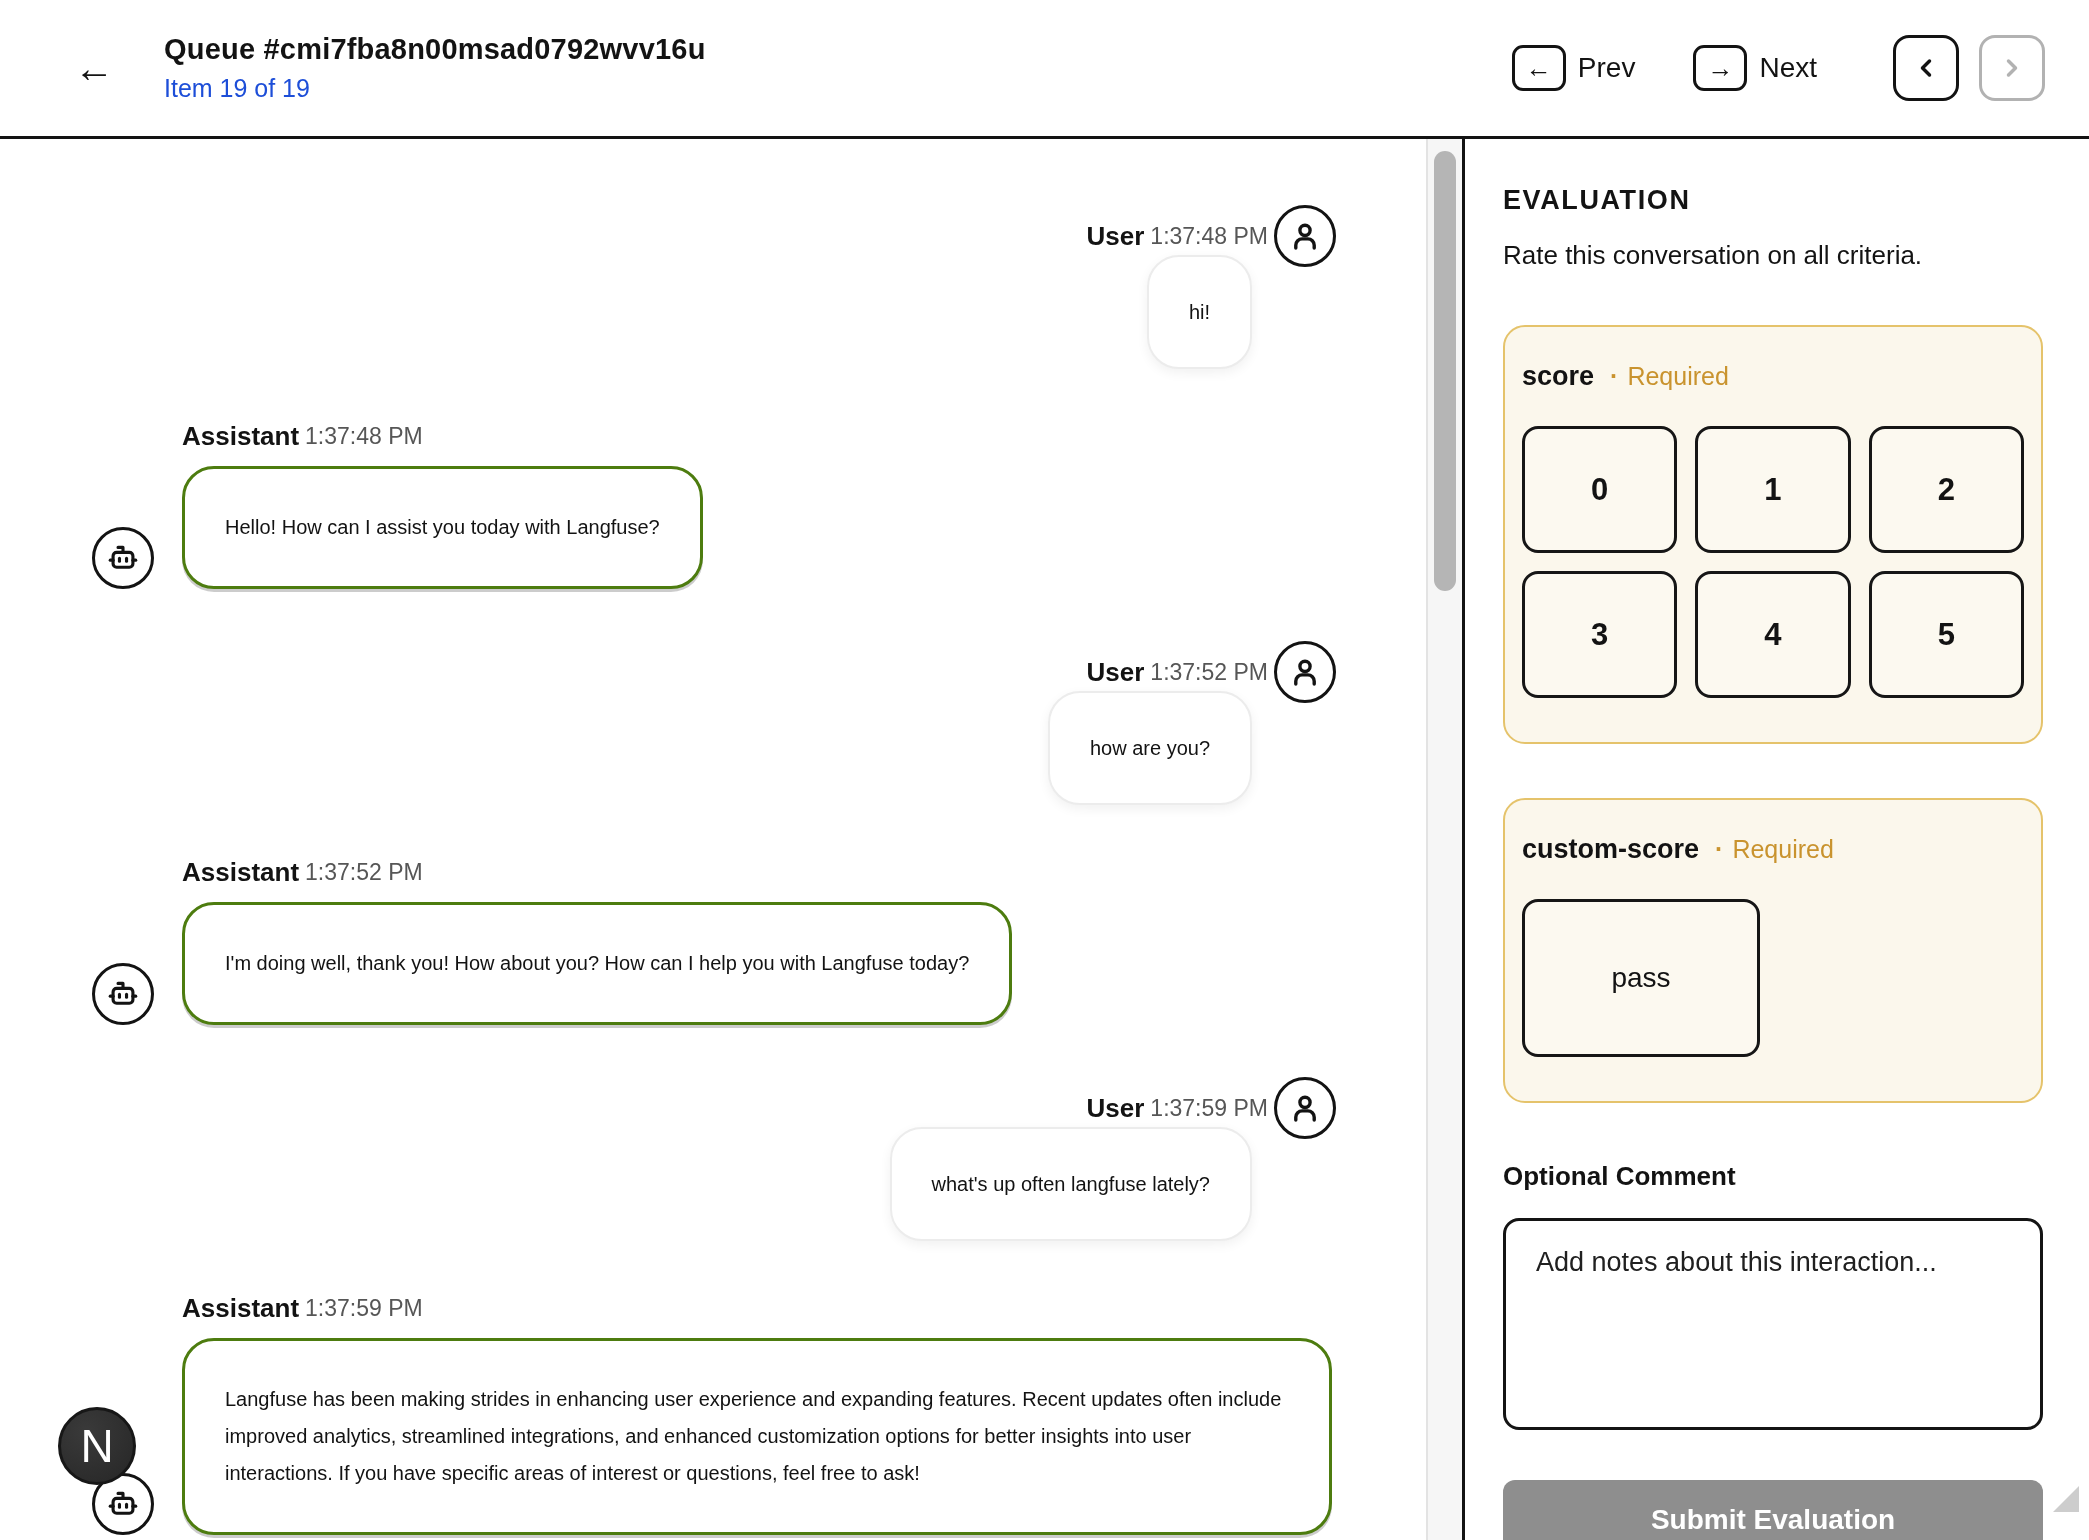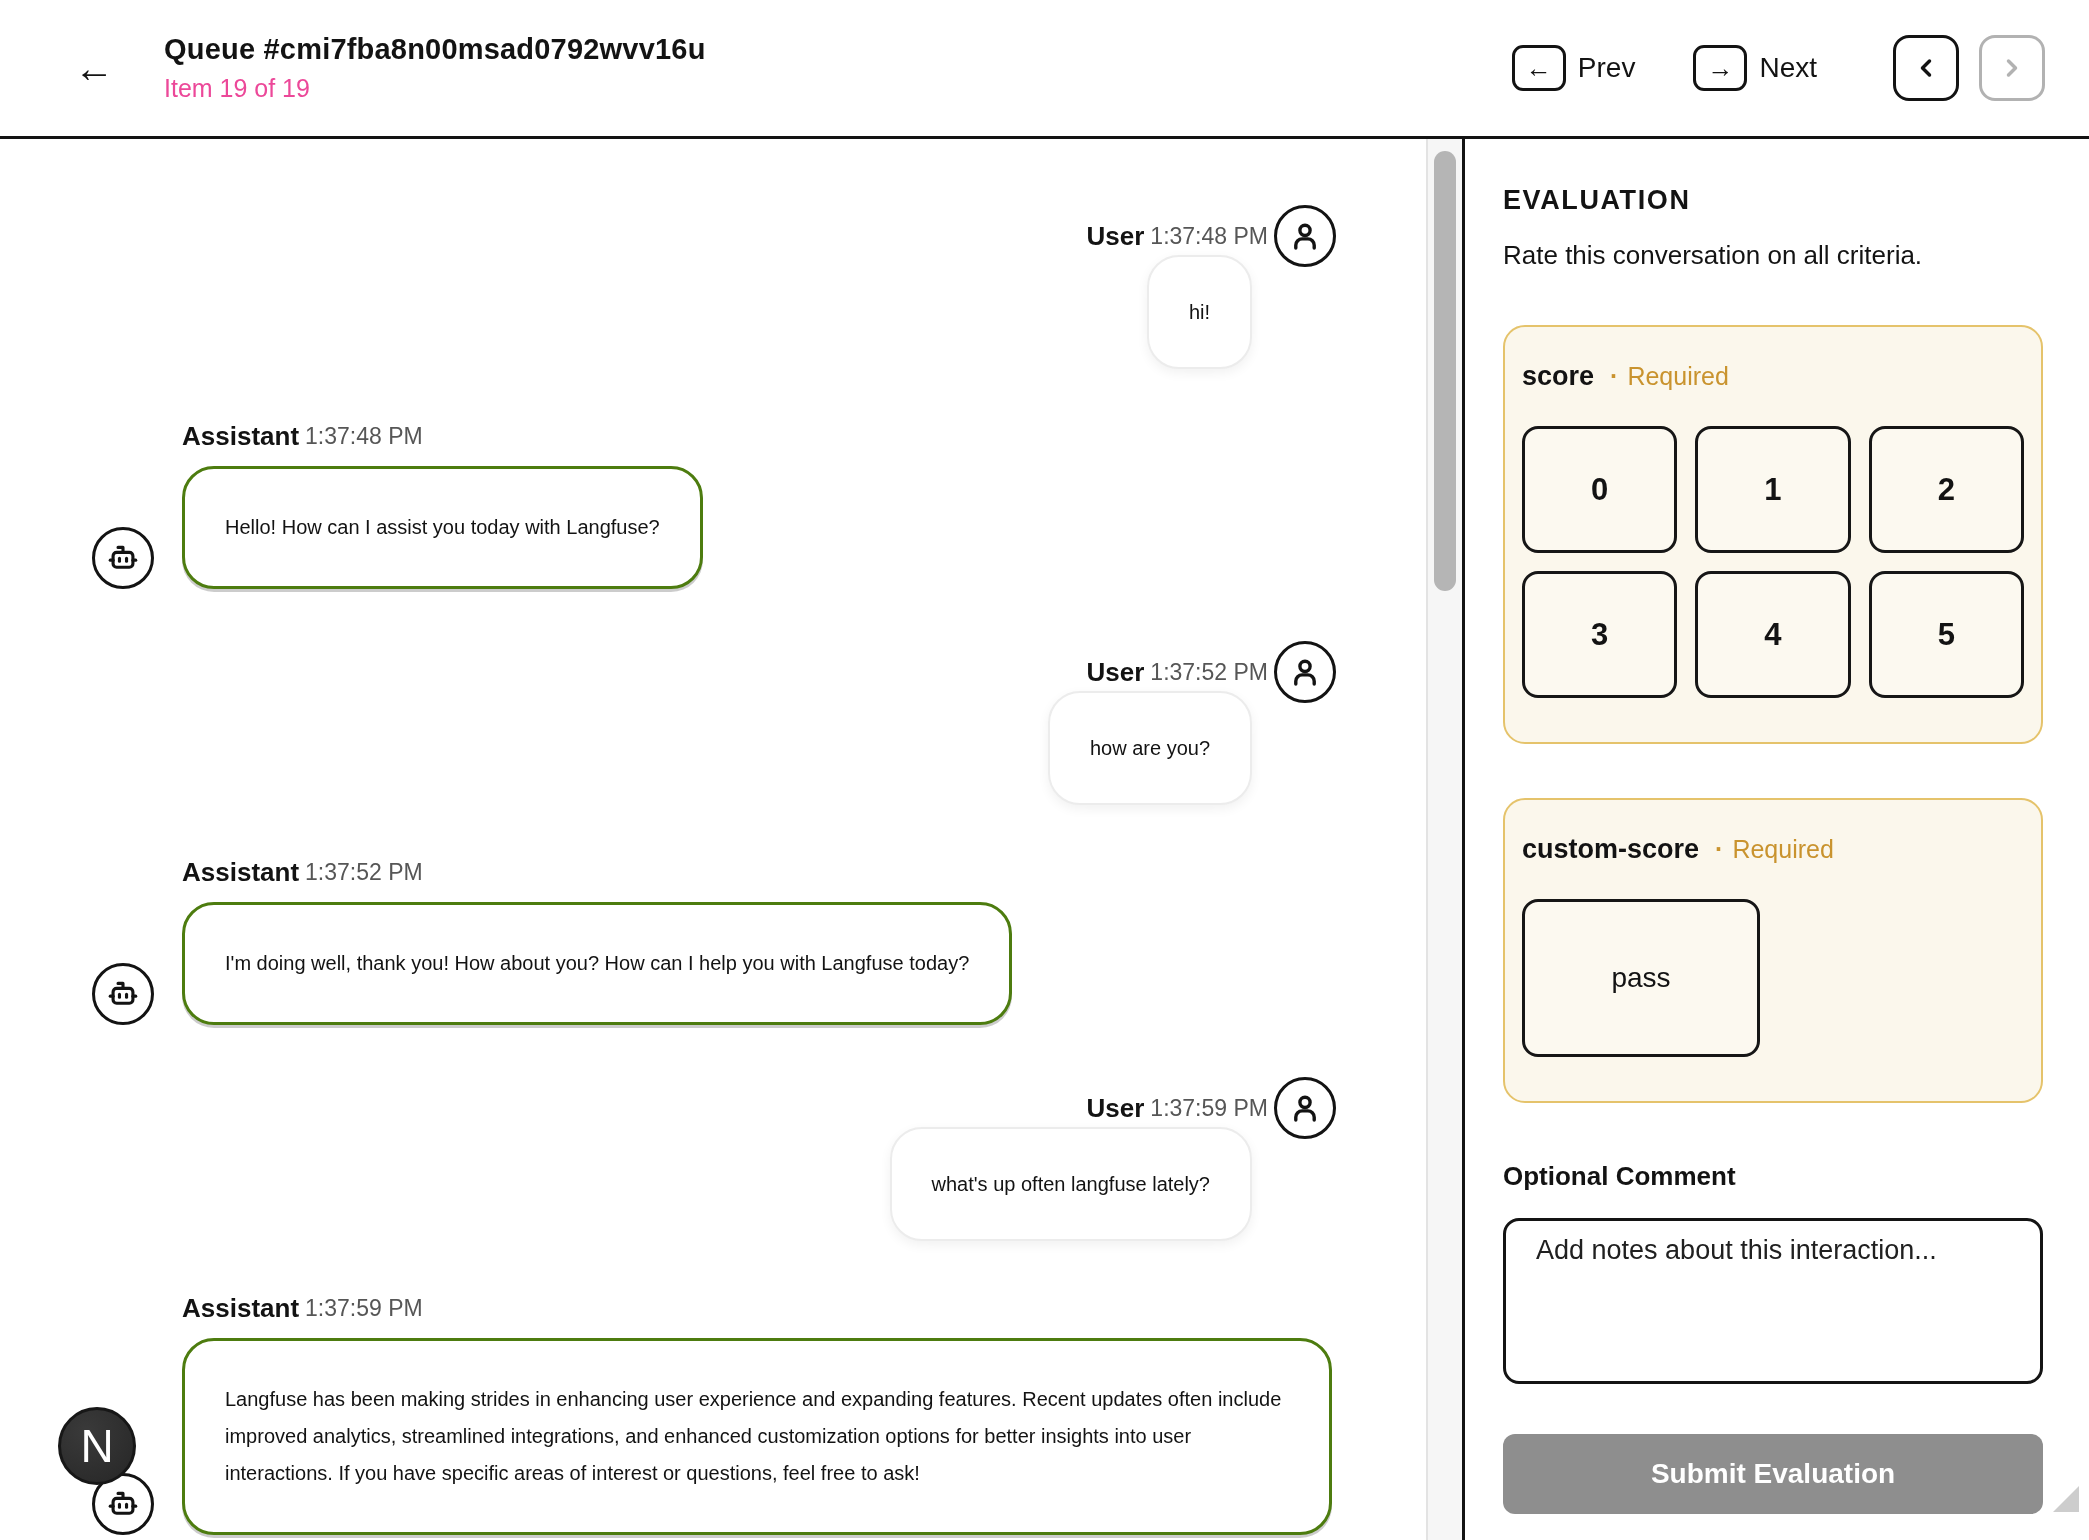--- a/index.html
+++ b/index.html
@@ -12,21 +12,21 @@
   .app { width:2089px; height:1540px; display:flex; flex-direction:column; background:#fff; }
 
   
   header {
     height:139px; flex:0 0 139px; border-bottom:3px solid #131313;
     display:flex; align-items:center; padding:0 44px 0 66px; background:#fff;
   }
   .back-btn { background:none; border:none; cursor:pointer; font-size:40px; line-height:1; color:#131313; padding:4px 8px; }
   .titles { margin-left:42px; }
   .title { font-size:29px; font-weight:700; letter-spacing:.2px; }
-  .subtitle { font-size:25px; margin-top:8px; color:#ec4899; }
+  .subtitle { font-size:25px; margin-top:8px; color:#1d4ed8; }
   .spacer { flex:1; }
   .nav-btn {
     display:flex; align-items:center; gap:12px; background:none; border:none;
     font-size:28px; color:#131313; cursor:pointer; font-family:inherit;
   }
   .nav-btn + .nav-btn { margin-left:58px; }
   .kbd {
     width:54px; height:46px; border:3px solid #131313; border-radius:11px;
     display:flex; align-items:center; justify-content:center; font-size:26px;
   }
@@ -103,22 +103,22 @@
   .opt {
     border:3px solid #161616; border-radius:16px; background:#fcf9f0;
     display:flex; align-items:center; justify-content:center;
     font-family:inherit; color:#131313; cursor:pointer;
   }
   .cols-3 .opt { height:127px; font-size:31px; font-weight:700; }
   .cols-2 .opt { height:158px; font-size:28px; font-weight:400; }
 
   .comment-label { margin-top:58px; font-size:26px; font-weight:700; }
   .comment-box {
-    margin-top:26px; width:100%; height:166px; display:block;
-    border:3px solid #141414; border-radius:16px; padding:14px 30px;
+    margin-top:26px; width:100%; height:212px; display:block;
+    border:3px solid #141414; border-radius:16px; padding:26px 30px;
     font-size:27px; font-family:inherit; color:#131313; resize:none; background:#fff;
   }
   .comment-box::placeholder { color:#202020; opacity:1; }
   .submit-btn {
     margin-top:50px; width:100%; height:80px; background:#8e8e8e; color:#fff;
     font-size:28px; font-weight:700; font-family:inherit; border:none; border-radius:12px;
     cursor:default;
   }
   .grip { position:absolute; right:10px; bottom:28px; }
   svg.icon { display:block; }

